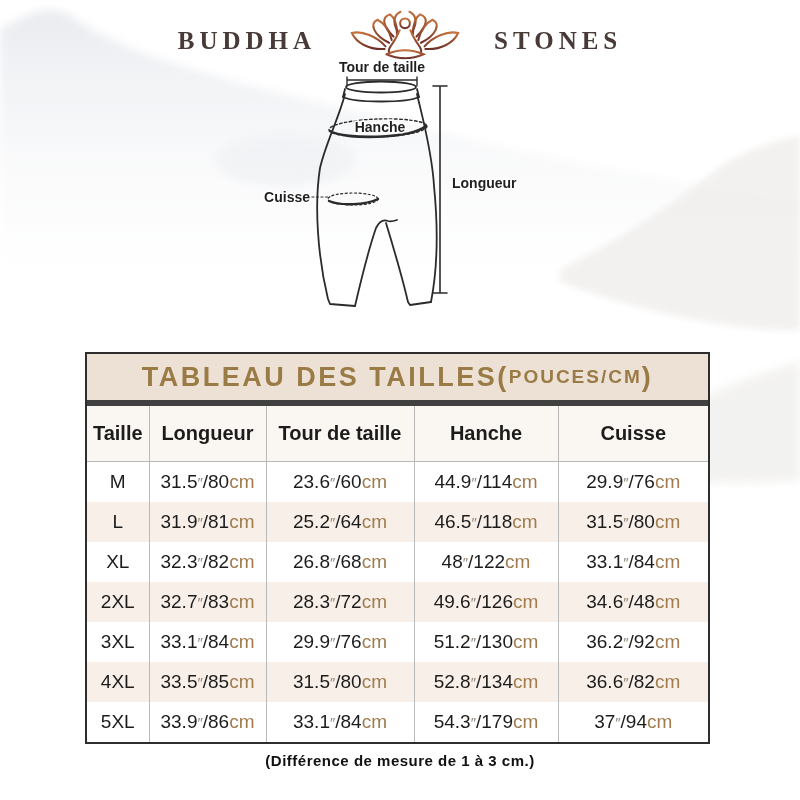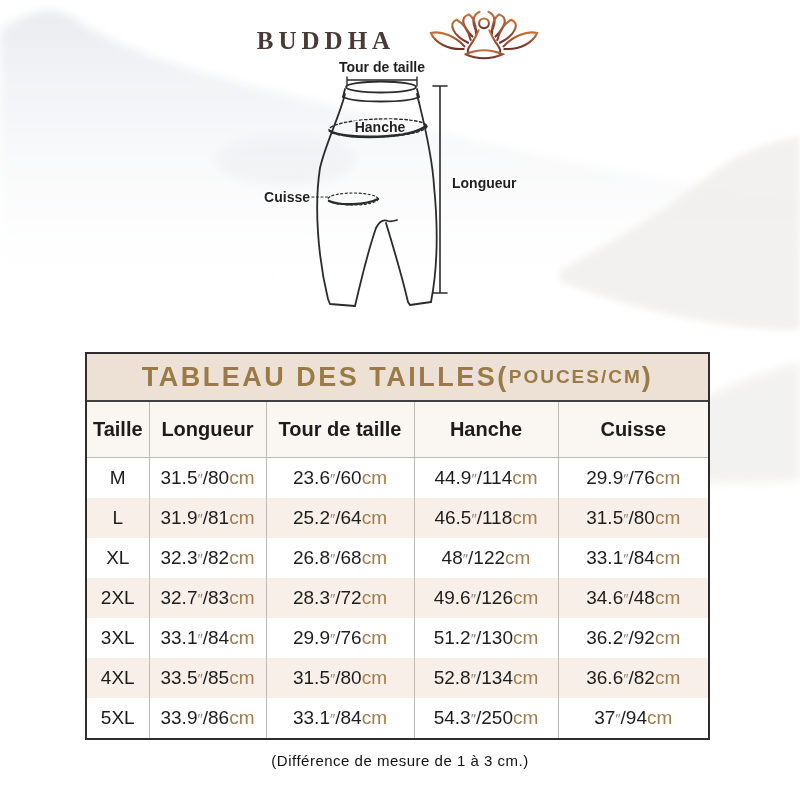--- a/index.html
+++ b/index.html
@@ -31,21 +31,21 @@
     paint-order:stroke;stroke:#ffffff;stroke-width:3px;
   }
 
   
   .panel{
     position:absolute;left:85px;top:352px;width:625px;
     border:2px solid #2e2e2e;background:#ffffff;
     box-sizing:border-box;
   }
   .panel-title{
-    height:46px;background:#ede1d6;border-bottom:2px solid #404040;
+    height:46px;background:#ede1d6;border-bottom:6px solid #404040;
     display:flex;align-items:center;justify-content:center;
     color:#9a7b45;font-weight:bold;letter-spacing:2.5px;
     white-space:nowrap;
   }
   .panel-title .big{font-size:27px;}
   .panel-title .paren{font-size:27px;}
   .panel-title .sub{font-size:19px;letter-spacing:2px;}
   table.sizes{
     width:100%;border-collapse:collapse;table-layout:fixed;padding-left:16px;
   }
@@ -59,21 +59,21 @@
   }
   table.sizes tr.alt td{background:#f8efe8;}
   table.sizes th + th, table.sizes td + td{border-left:1px solid #b9b9b9;}
   td.size-cell{font-size:20px;}
   .prime{color:#97897a;font-size:15px;}
   .unit{color:#a07c4e;}
 
   
   .note{
     position:absolute;top:752px;left:0;width:800px;text-align:center;
-    font-size:15px;font-weight:normal;color:#111;letter-spacing:0.5px;margin:0;
+    font-size:15px;font-weight:bold;color:#111;letter-spacing:0.5px;margin:0;
   }
 </style>
 </head>
 <body>
 
 <svg class="bg-art" viewBox="0 0 800 800">
   <defs>
     <linearGradient id="fadeDown" x1="0" y1="0" x2="0" y2="1">
       <stop offset="0" stop-color="#e7e9ee" stop-opacity="0.9"></stop>
       <stop offset="1" stop-color="#ffffff" stop-opacity="0"></stop>
@@ -110,20 +110,21 @@
       <path d="M83,37 C100,29 106,15 96,11 C86,16 82,26 80,34"></path>
       <path d="M42,44 C24,45 10,37 5,26 C17,23 33,30 43,41"></path>
       <path d="M88,44 C106,45 120,37 125,26 C113,23 97,30 87,41"></path>
 
       <circle cx="65" cy="15" r="5.5"></circle>
       <path d="M59,23 C56,29 54,34 50,39 C47,43 46,46 47,48"></path>
       <path d="M71,23 C74,29 76,34 80,39 C83,43 84,46 83,48"></path>
       <path d="M44,50 Q65,41 86,50 Q65,59 44,50"></path>
     </g>
   </svg>
+  <span class="logo-word">STONES</span>
 </header>
 
 <div class="diagram">
   <svg viewBox="0 0 300 266">
     <g fill="none" stroke="#2b2b2b" stroke-width="1.8" stroke-linejoin="round" stroke-linecap="round">
 
       <ellipse cx="131" cy="31" rx="35" ry="5.5"></ellipse>
       <path d="M95,33 L93,41 M167,33 L169,41"></path>
       <path d="M93,41 C105,47 157,47 169,41"></path>
 
@@ -218,20 +219,20 @@
           <td class="size-cell">4XL</td>
           <td><span>33.5</span><span class="prime">″</span><span>/85</span><span class="unit">cm</span></td>
           <td><span>31.5</span><span class="prime">″</span><span>/80</span><span class="unit">cm</span></td>
           <td><span>52.8</span><span class="prime">″</span><span>/134</span><span class="unit">cm</span></td>
           <td><span>36.6</span><span class="prime">″</span><span>/82</span><span class="unit">cm</span></td>
         </tr>
         <tr>
           <td class="size-cell">5XL</td>
           <td><span>33.9</span><span class="prime">″</span><span>/86</span><span class="unit">cm</span></td>
           <td><span>33.1</span><span class="prime">″</span><span>/84</span><span class="unit">cm</span></td>
-          <td><span>54.3</span><span class="prime">″</span><span>/250</span><span class="unit">cm</span></td>
+          <td><span>54.3</span><span class="prime">″</span><span>/179</span><span class="unit">cm</span></td>
           <td><span>37</span><span class="prime">″</span><span>/94</span><span class="unit">cm</span></td>
         </tr>
       </tbody>
   </table>
 </section>
 
 <p class="note">(Différence de mesure de 1 à 3 cm.)</p>
 
 </body></html>

